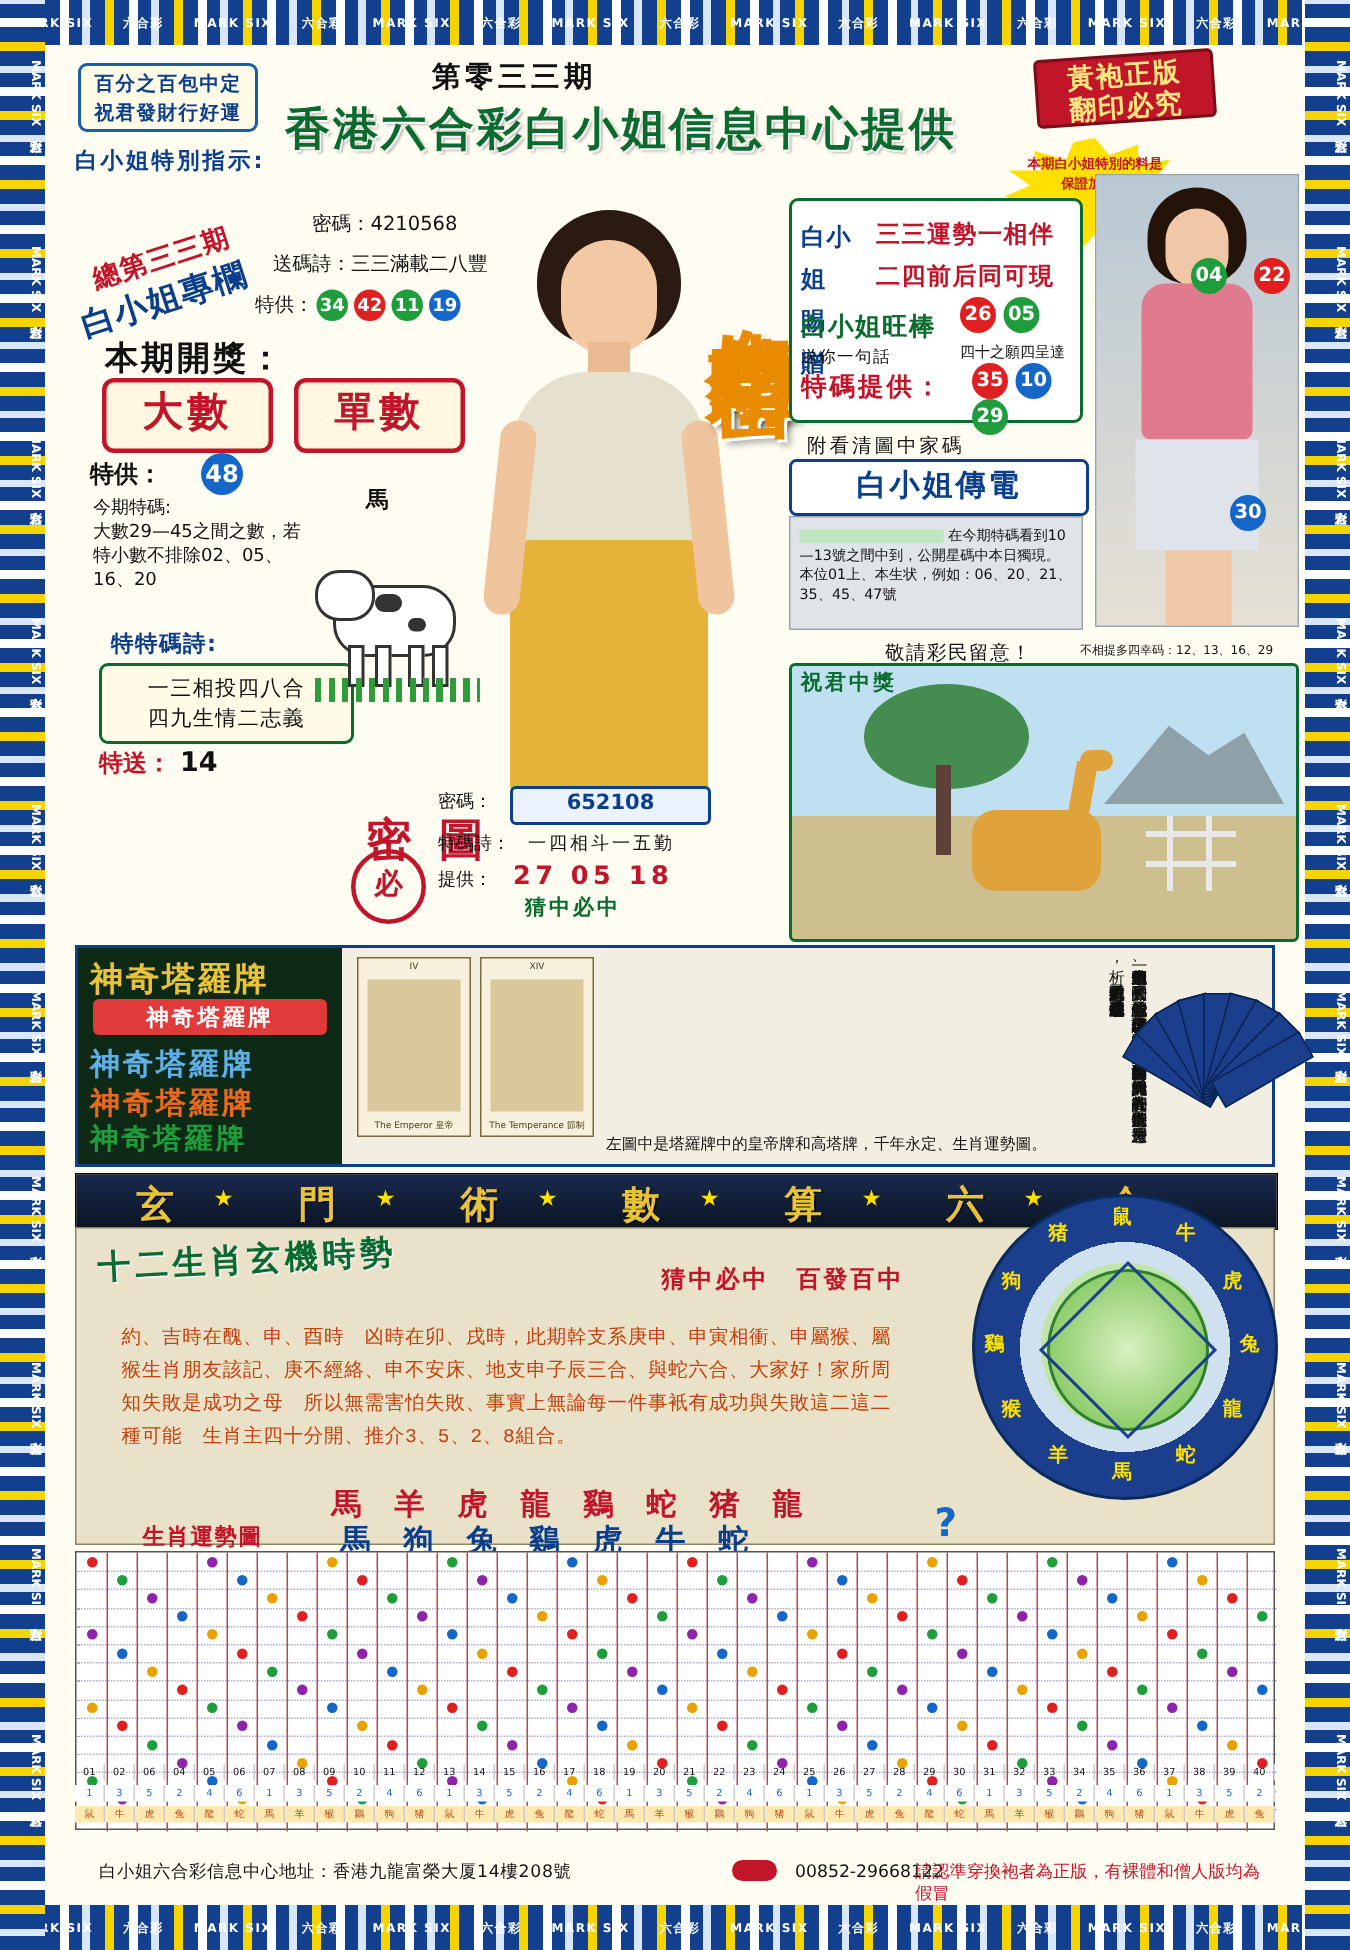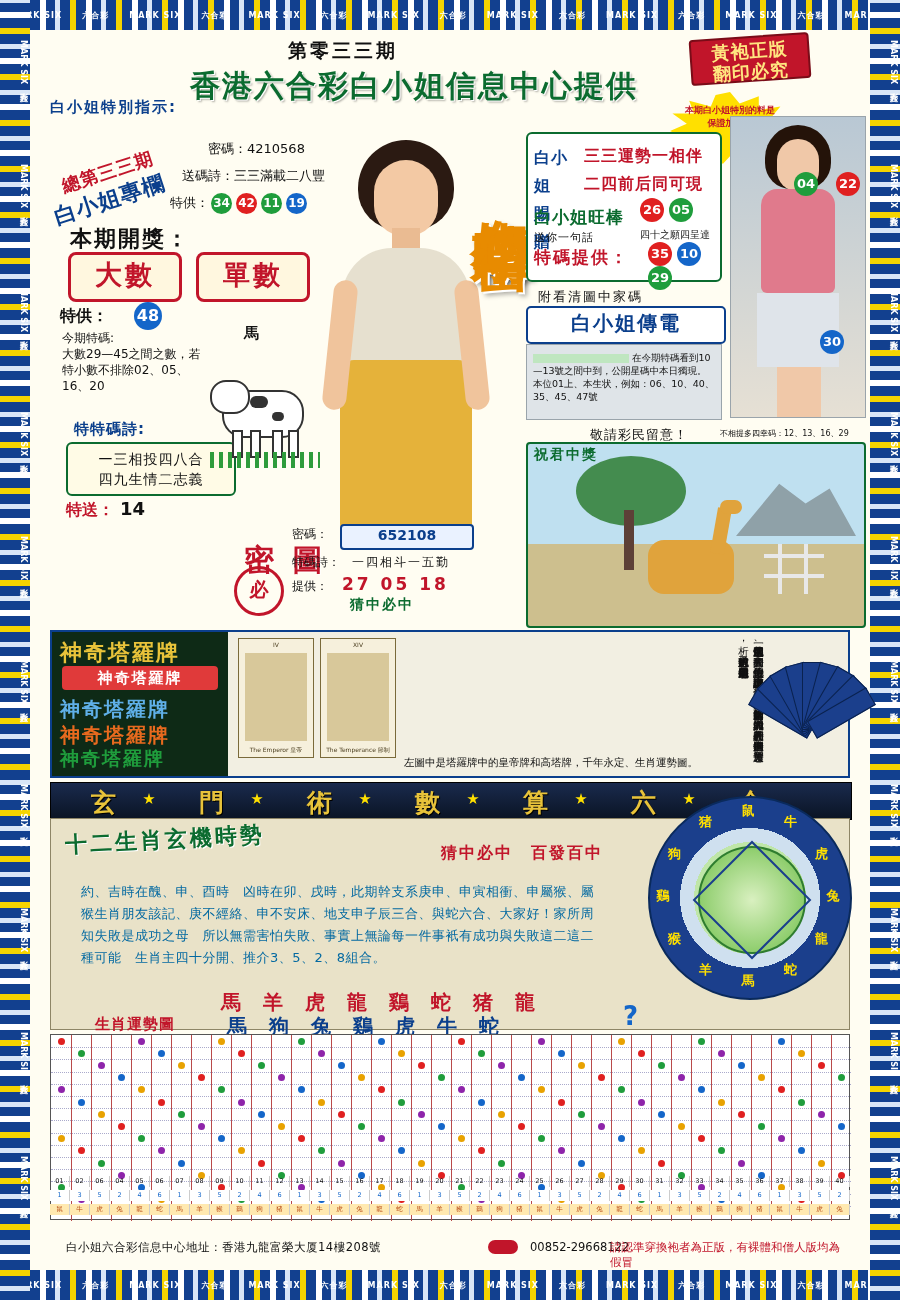--- a/index.html
+++ b/index.html
@@ -184,21 +184,21 @@
   .xm-banner .w{position:absolute;top:3px;font-size:25px;font-weight:bold;color:#e8c33a;letter-spacing:2px;
     text-shadow:1px 1px 0 #000;}
   .xm-star{position:absolute;top:10px;width:12px;height:12px;background:#ffe000;
     clip-path:polygon(50% 0,61% 35%,98% 35%,68% 57%,79% 91%,50% 70%,21% 91%,32% 57%,2% 35%,39% 35%);}
 
   .xm-body{position:absolute;left:20px;top:788px;width:800px;height:212px;background:#e9e2c8;border:1px solid #8d8566;
     box-sizing:border-box;}
   .xm-t1{position:absolute;left:14px;top:6px;font-size:22px;font-weight:bold;color:#0b6b2f;letter-spacing:3px;
     transform:rotate(-3deg);text-shadow:1px 1px 0 #fff;}
   .xm-t2{position:absolute;left:390px;top:24px;font-size:16px;font-weight:bold;color:#c1152a;letter-spacing:2px;}
-  .xm-text{position:absolute;left:30px;top:62px;width:520px;font-size:13px;color:#0369a1;line-height:22px;letter-spacing:.5px;}
+  .xm-text{position:absolute;left:30px;top:62px;width:520px;font-size:13px;color:#c2410c;line-height:22px;letter-spacing:.5px;font-family:Liberation Mono, monospace;}
   .zodiac-row1{position:absolute;left:170px;top:170px;font-size:20px;font-weight:bold;color:#c1152a;letter-spacing:22px;}
   .zodiac-row2{position:absolute;left:176px;top:194px;font-size:20px;font-weight:bold;color:#0b3f8c;letter-spacing:22px;}
   .zodiac-lbl{position:absolute;left:44px;top:196px;font-size:15px;font-weight:bold;color:#c1152a;letter-spacing:1px;}
   .qmark{position:absolute;left:572px;top:182px;font-size:26px;font-weight:bold;color:#1466c9;}
 
   .wheel{position:absolute;left:618px;top:766px;width:200px;height:200px;border-radius:50%;
     background:radial-gradient(circle at 50% 50%,#bfe6a8 0 56px,#cfe0ef 56px 70px,#1b3f8c 70px 100px);border:2px solid #0a2a5c;}
   .wheel .wlab{position:absolute;width:40px;text-align:center;font-size:13px;font-weight:bold;color:#ffe000;}
   .wheel .core{position:absolute;left:48px;top:48px;width:104px;height:104px;border-radius:50%;
     background:radial-gradient(circle,#d9f0c0,#6fbf4a);border:2px solid #2f7d2f;}
@@ -282,20 +282,24 @@
       <div class="side-word" style="top: 536px;">MARK SIX 六合彩</div>
       <div class="side-word" style="top: 660px;">MARK SIX 六合彩</div>
       <div class="side-word" style="top: 784px;">MARK SIX 六合彩</div>
       <div class="side-word" style="top: 908px;">MARK SIX 六合彩</div>
       <div class="side-word" style="top: 1032px;">MARK SIX 六合彩</div>
       <div class="side-word" style="top: 1156px;">MARK SIX 六合彩</div>
     </div>
 
   <div class="content">
 
+    <div class="hdr-badge">
+      <div>百分之百包中定</div>
+      <div>祝君發財行好運</div>
+    </div>
     <div class="issue-no">第零三三期</div>
     <div class="main-title">香港六合彩白小姐信息中心提供</div>
     <div class="stamp">
       <span>黃袍正版</span><br>
       <span>翻印必究</span>
     </div>
     <div class="subtitle-left">白小姐特別指示:</div>
 
     <div class="burst">
       <div class="star"></div>
@@ -385,21 +389,21 @@
       <div class="r5">特碼提供：</div>
       <div class="rballs" style="left:112px;top:64px;" id="rTopBalls"><span class="bl b-red">26</span><span class="bl b-green">05</span></div>
       <div class="rballs" style="left:120px;top:108px;" id="rMidBalls"><span class="bl b-red">35</span><span class="bl b-blue">10</span><span class="bl b-green">29</span></div>
       <div style="position:absolute;left:112px;top:94px;font-size:10px;color:#111;">四十之願四呈達</div>
     </div>
 
     <div class="attach">附看清圖中家碼</div>
     <div class="chuandian">白小姐傳電</div>
     <div class="greybox">
       <span class="hl"></span>
-      <span>在今期特碼看到10—13號之間中到，公開星碼中本日獨現。本位01上、本生状，例如：06、10、40、35、45、47號</span>
+      <span>在今期特碼看到10—13號之間中到，公開星碼中本日獨現。本位01上、本生状，例如：06、20、21、35、45、47號</span>
     </div>
     <div class="jingqing">敬請彩民留意！</div>
     <div class="smallnums">不相提多四幸码：12、13、16、29</div>
 
     <div class="model">
       <div class="sky"></div>
       <div class="hair"></div>
       <div class="face"></div>
       <div class="top"></div>
       <div class="skirt"></div>

